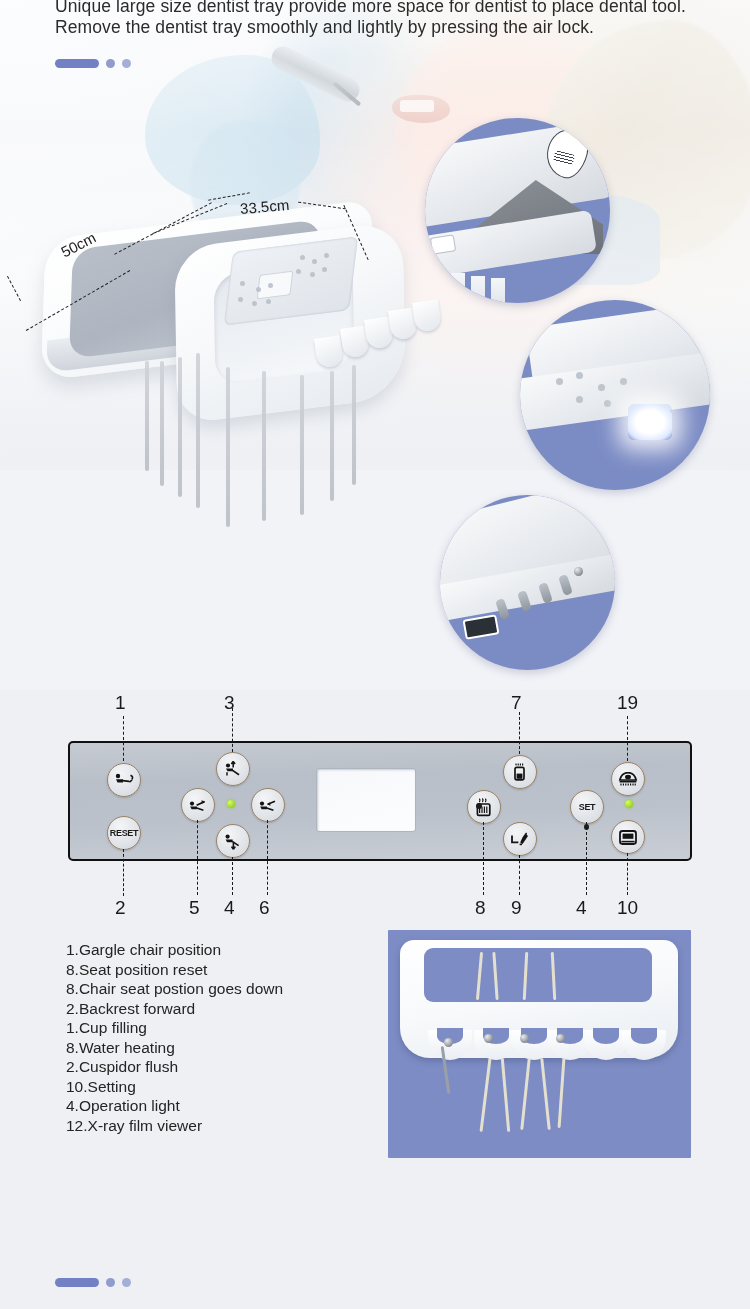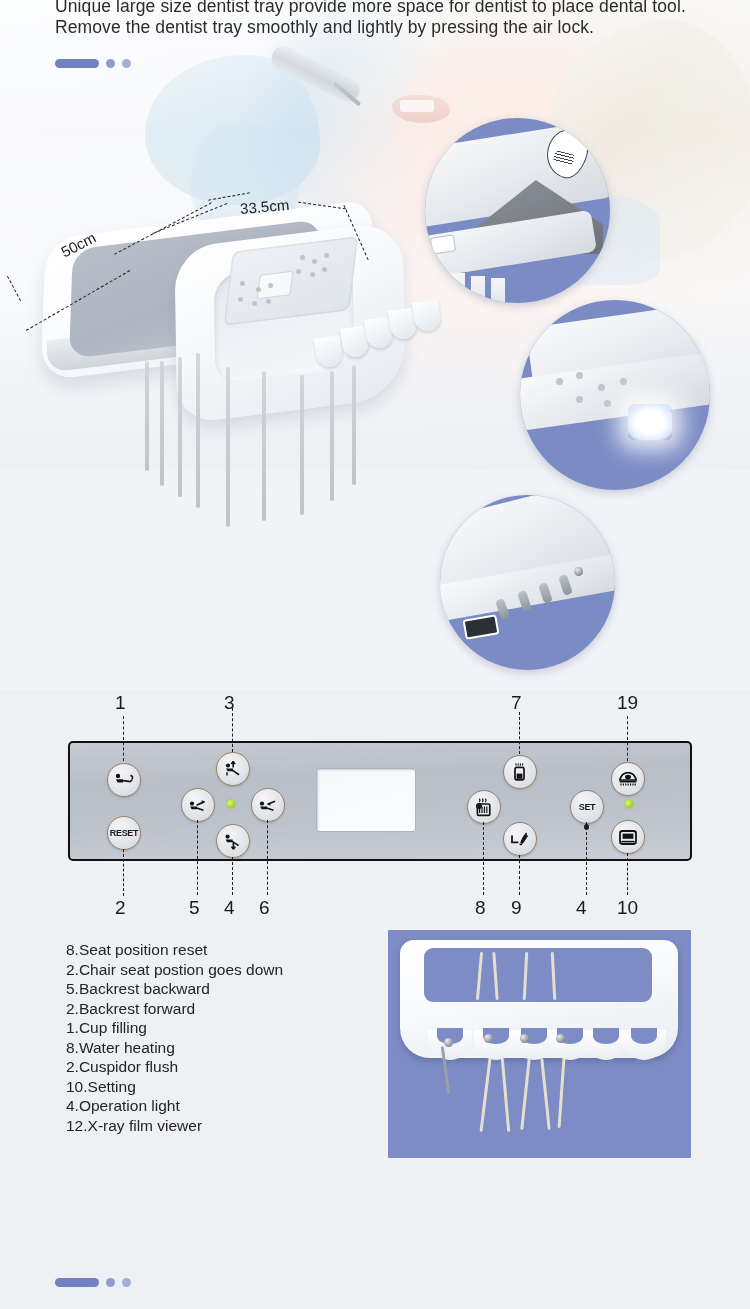--- a/index.html
+++ b/index.html
@@ -482,23 +482,23 @@
     <div class="num" style="left:576px;top:897px;">4</div>
 
     <div class="leader" style="left:627px;top:716px;height:45px;"></div>
     <div class="num" style="left:617px;top:692px;">19</div>
 
     <div class="leader" style="left:627px;top:853px;height:42px;"></div>
     <div class="num" style="left:617px;top:897px;">10</div>
   </div>
 
   <div class="legend">
+    <div>1.Gargle chair position</div>
     <div>8.Seat position reset</div>
-    <div>2.Chair seat postion goes down</div>
-    <div>5.Backrest backward</div>
+    <div>8.Chair seat postion goes down</div>
     <div>2.Backrest forward</div>
     <div>1.Cup filling</div>
     <div>8.Water heating</div>
     <div>2.Cuspidor flush</div>
     <div>10.Setting</div>
     <div>4.Operation light</div>
     <div>12.X-ray film viewer</div>
   </div>
 
   <div class="bottom-photo">

